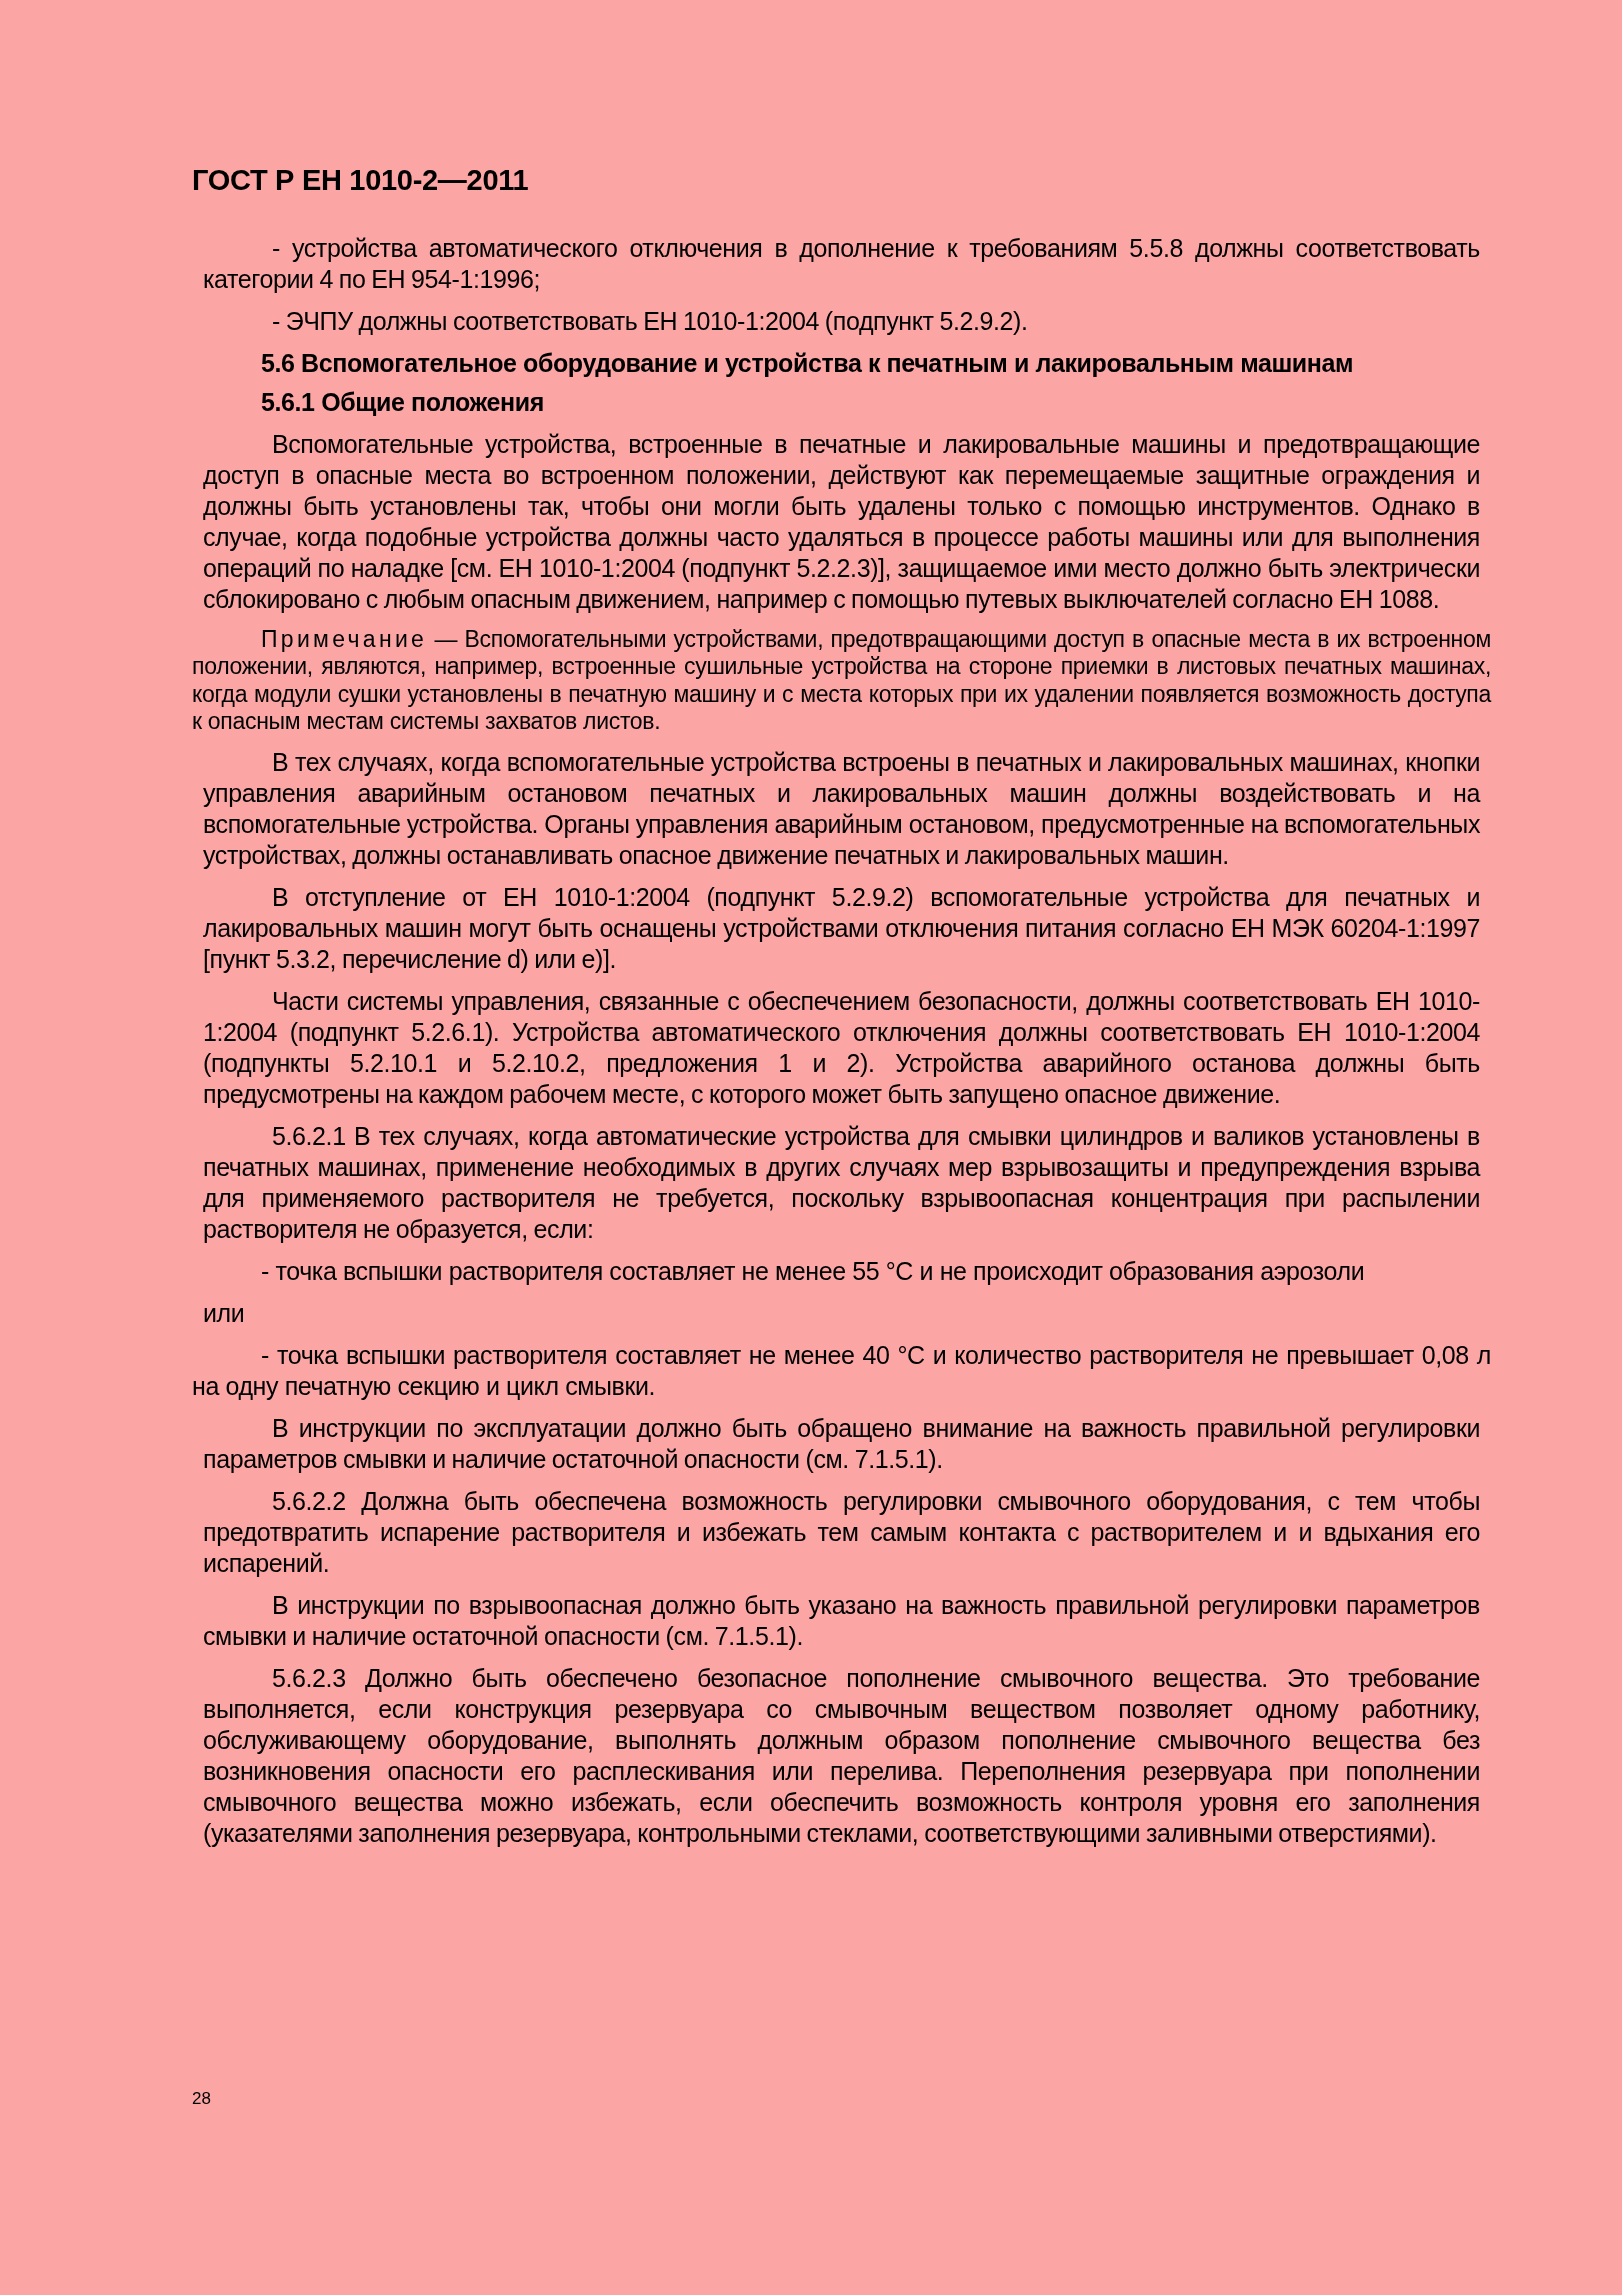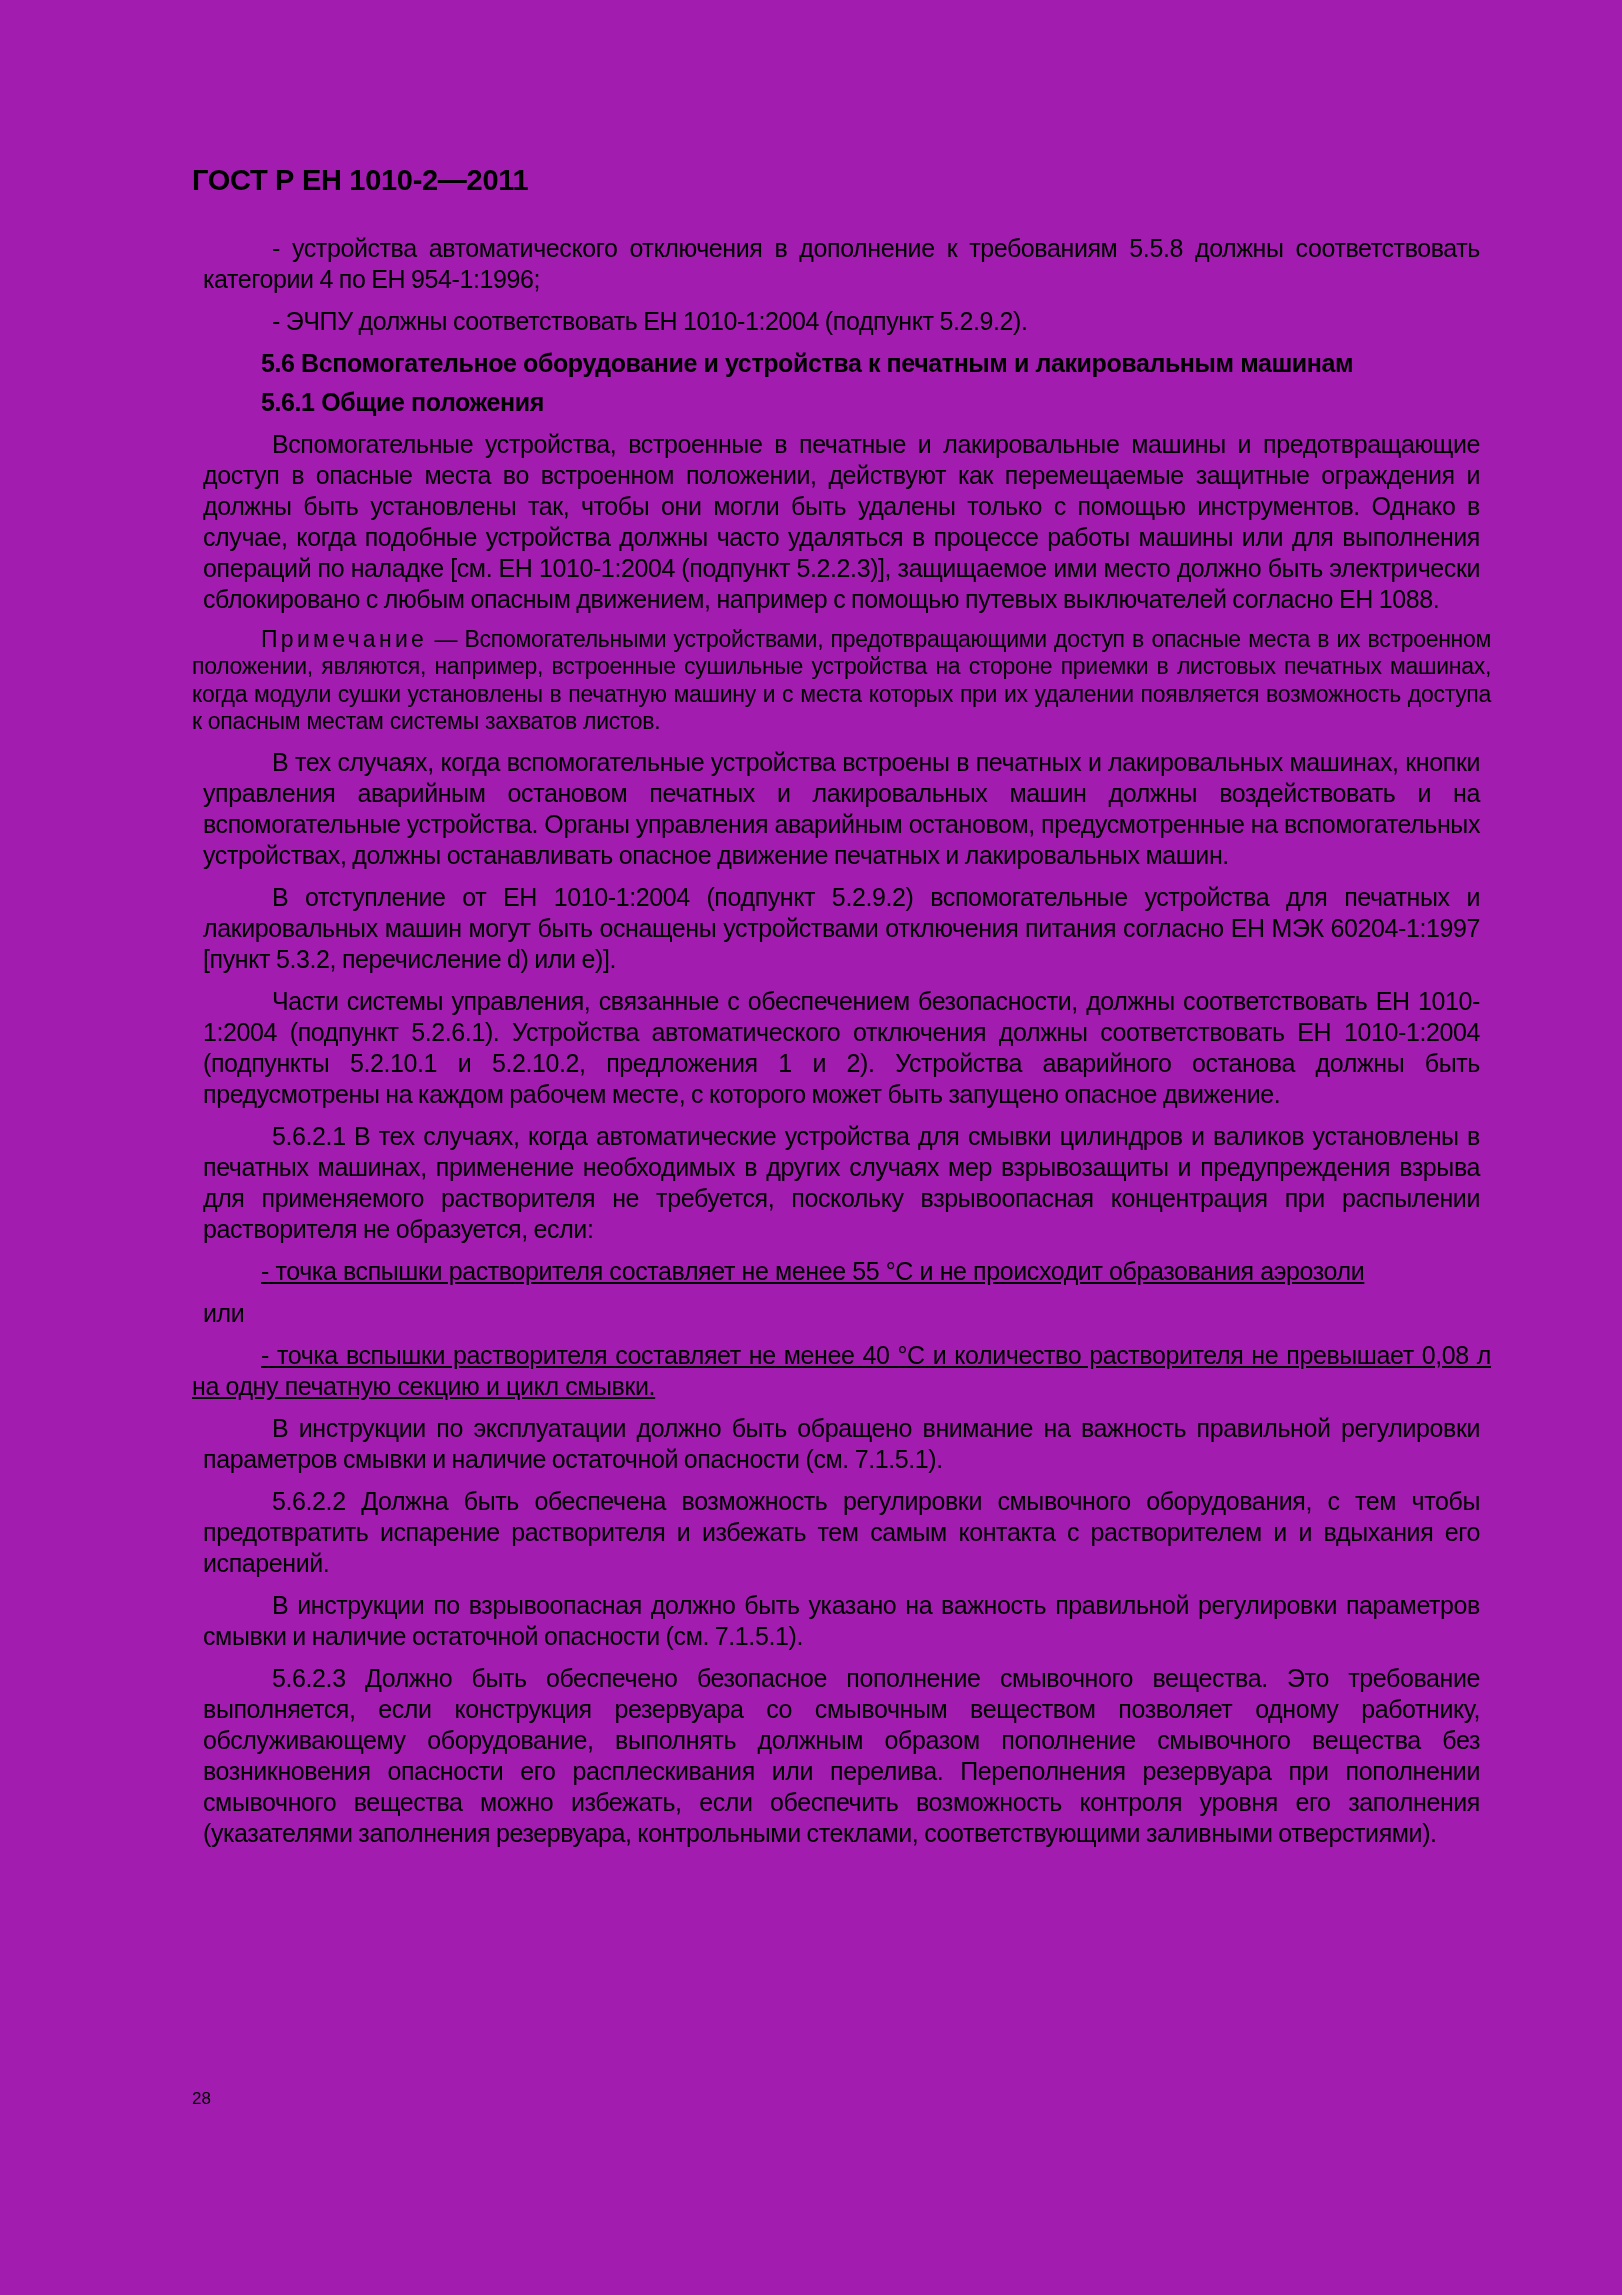--- a/index.html
+++ b/index.html
@@ -1,37 +1,37 @@
 <!DOCTYPE html>
 <html style="font-size:10.5px"><head>
 <meta charset="utf-8">
 <style>
   html, body { margin: 0; padding: 0; background: #ffffff; }
   body {
     width: 1623px; height: 2295px; position: relative; overflow: hidden;
     font-family: "Liberation Sans", sans-serif; color: #000000;
   }
-  .page { position: absolute; left: 0; top: 0; width: 1623px; height: 2295px; background: #a21caf; }
+  .page { position: absolute; left: 0; top: 0; width: 1623px; height: 2295px; background: #fca5a5; }
   .header {
     position: absolute; left: 192px; top: 164px;
     font-size: 29px; font-weight: bold; letter-spacing: -0.3px;
   }
   .body {
     position: absolute; left: 192px; top: 222px; width: 1299px;
     font-size: 25px; line-height: 31px;
   }
   .p { margin: 11px; text-align: justify; text-indent: 69px; letter-spacing: -0.4px; word-spacing: -0.7px; }
   .p.noindent { text-indent: 0; }
   .h2 { margin: 7.9px 0 7.9px 0; text-indent: 69px; font-weight: bold; font-size: 25px; letter-spacing: -0.4px; }
   .note {
     margin: 9.2px 0 9.2px 0; text-align: justify; text-indent: 69px;
     font-size: 23px; line-height: 27.5px; letter-spacing: -0.3px;
   }
   .note .label { letter-spacing: 3.3px; }
-  .list-item { margin: 0; text-indent: 69px; text-align: justify; letter-spacing: -0.4px; text-decoration: underline; }
+  .list-item { margin: 0; text-indent: 69px; text-align: justify; letter-spacing: -0.4px; }
   sup, sub { font-size: 60%; line-height: 0; }
   .frac { white-space: nowrap; }
   .pagenum { position: absolute; left: 192px; top: 2089px; font-size: 17px; }
 </style>
 </head>
 <body>
 
 <div class="page">
 
   <div class="header">ГОСТ Р ЕН 1010-2—2011</div>

